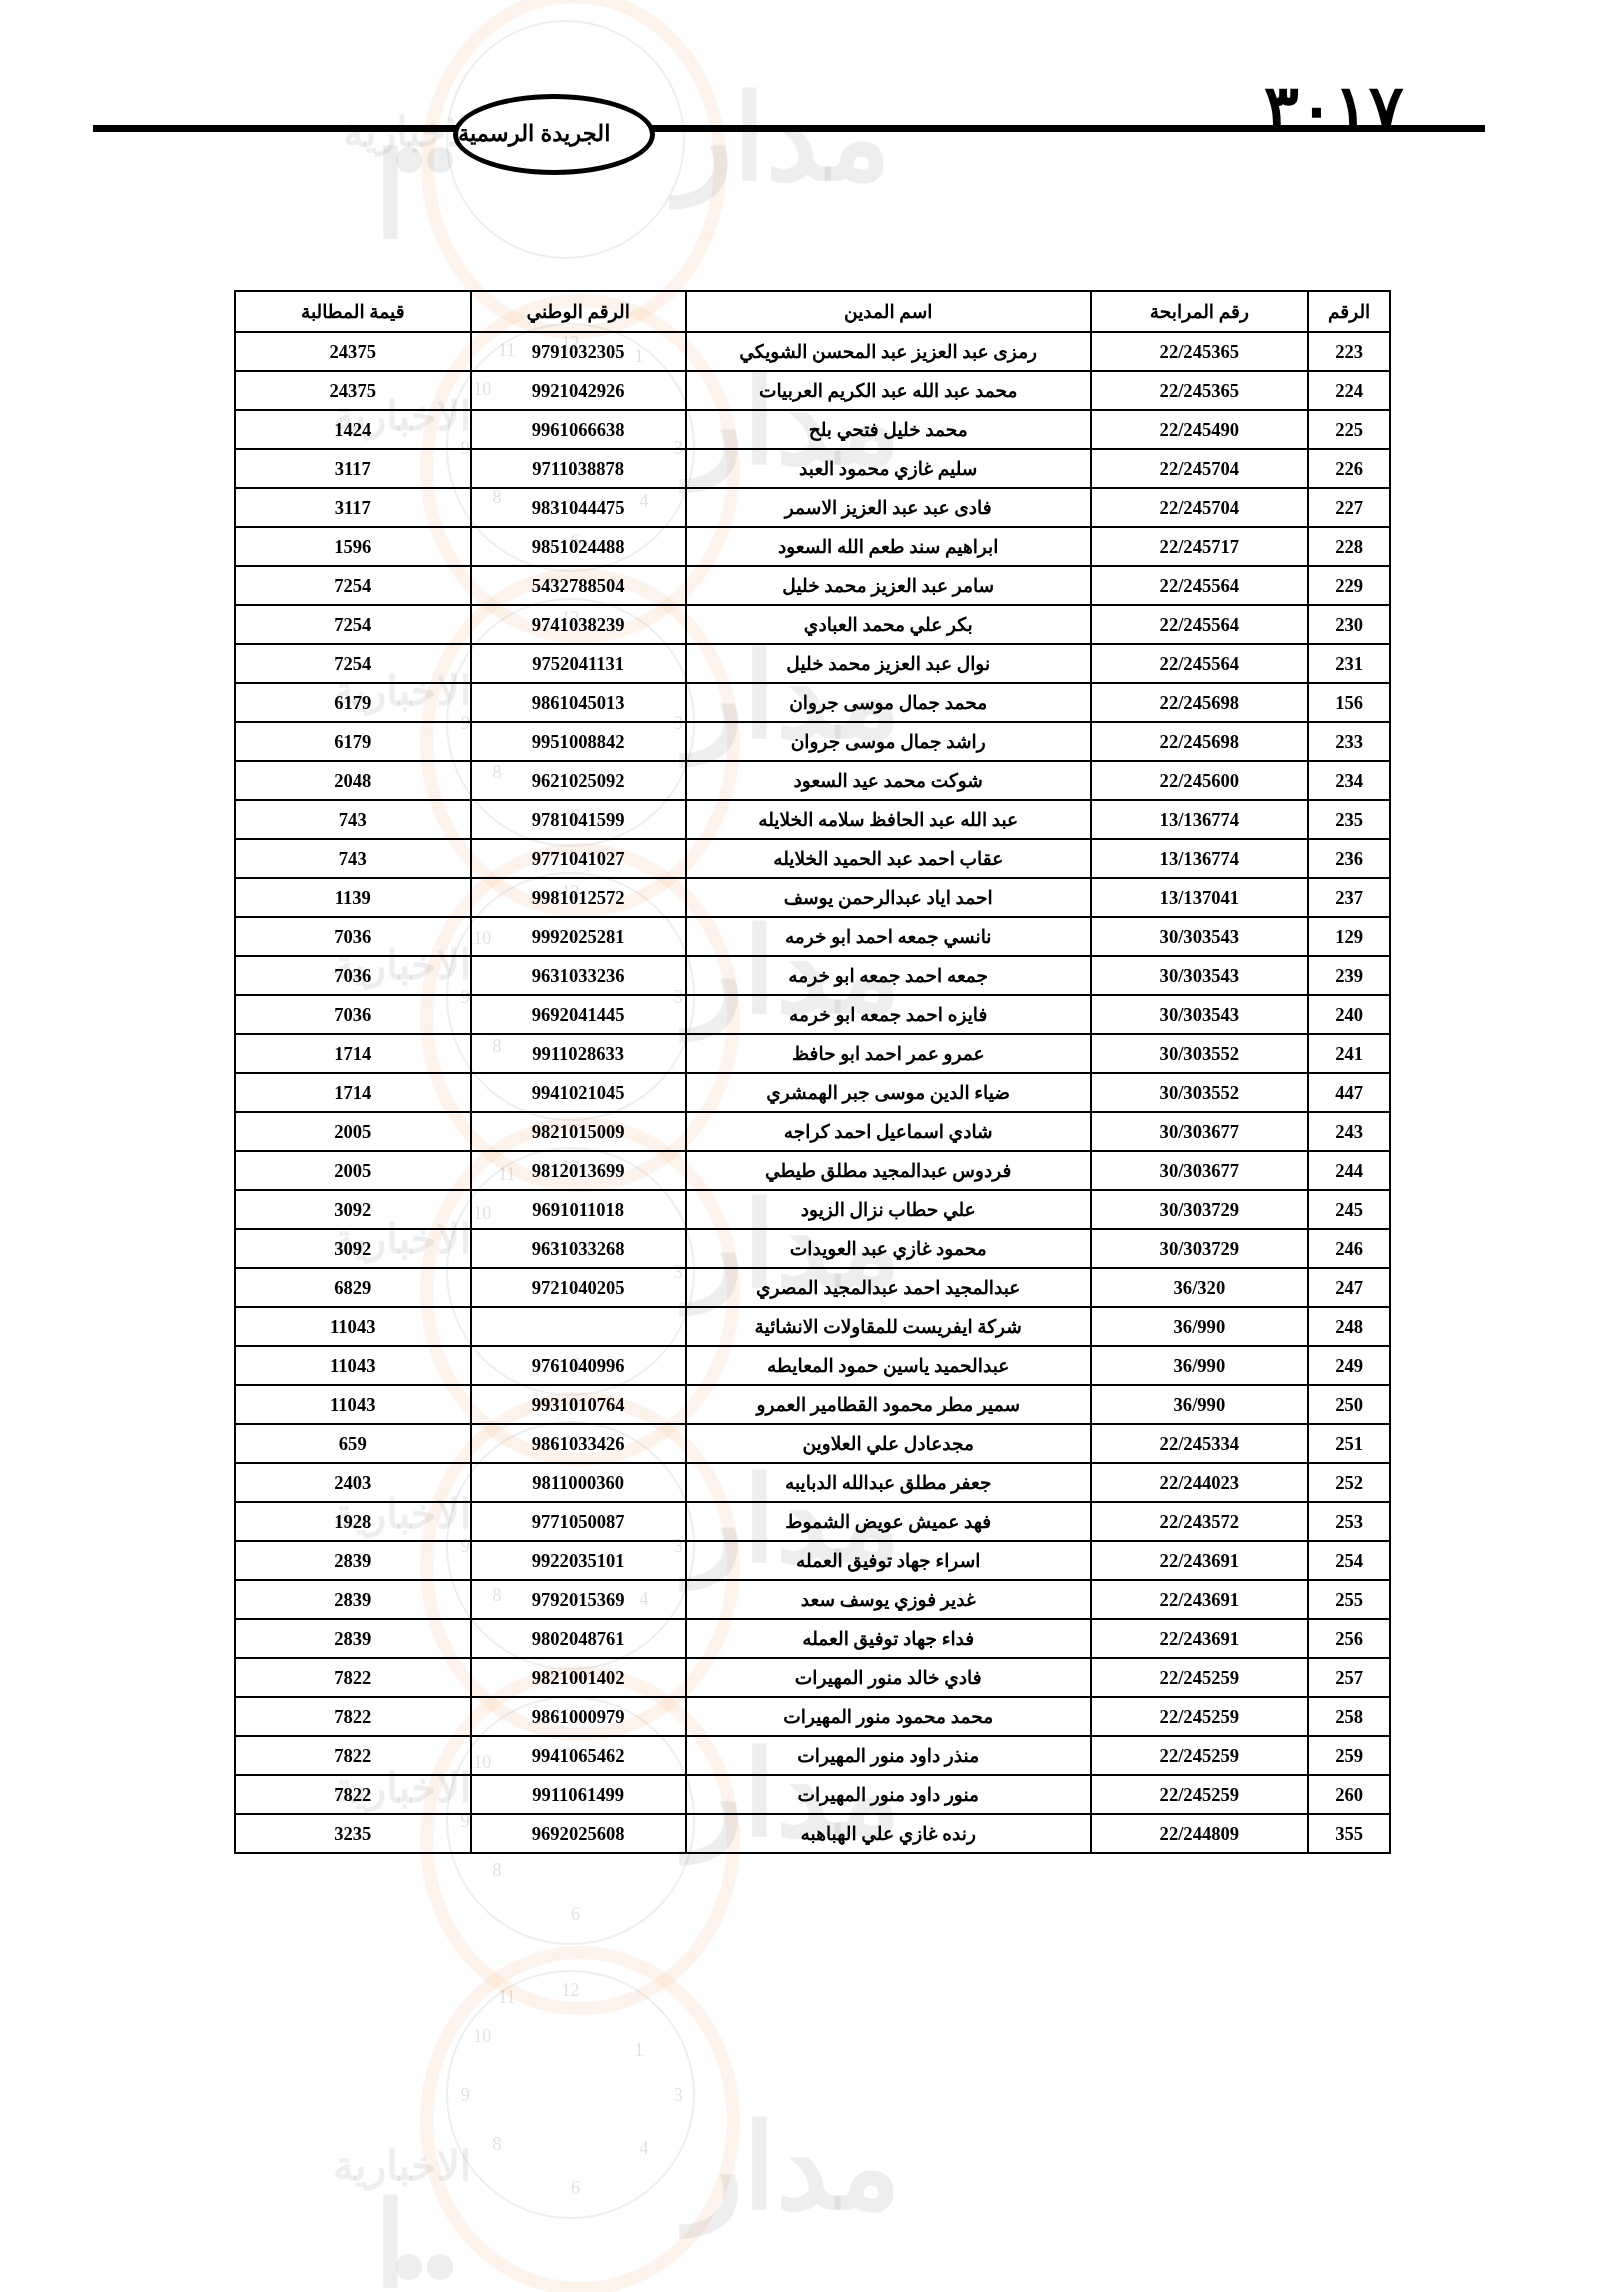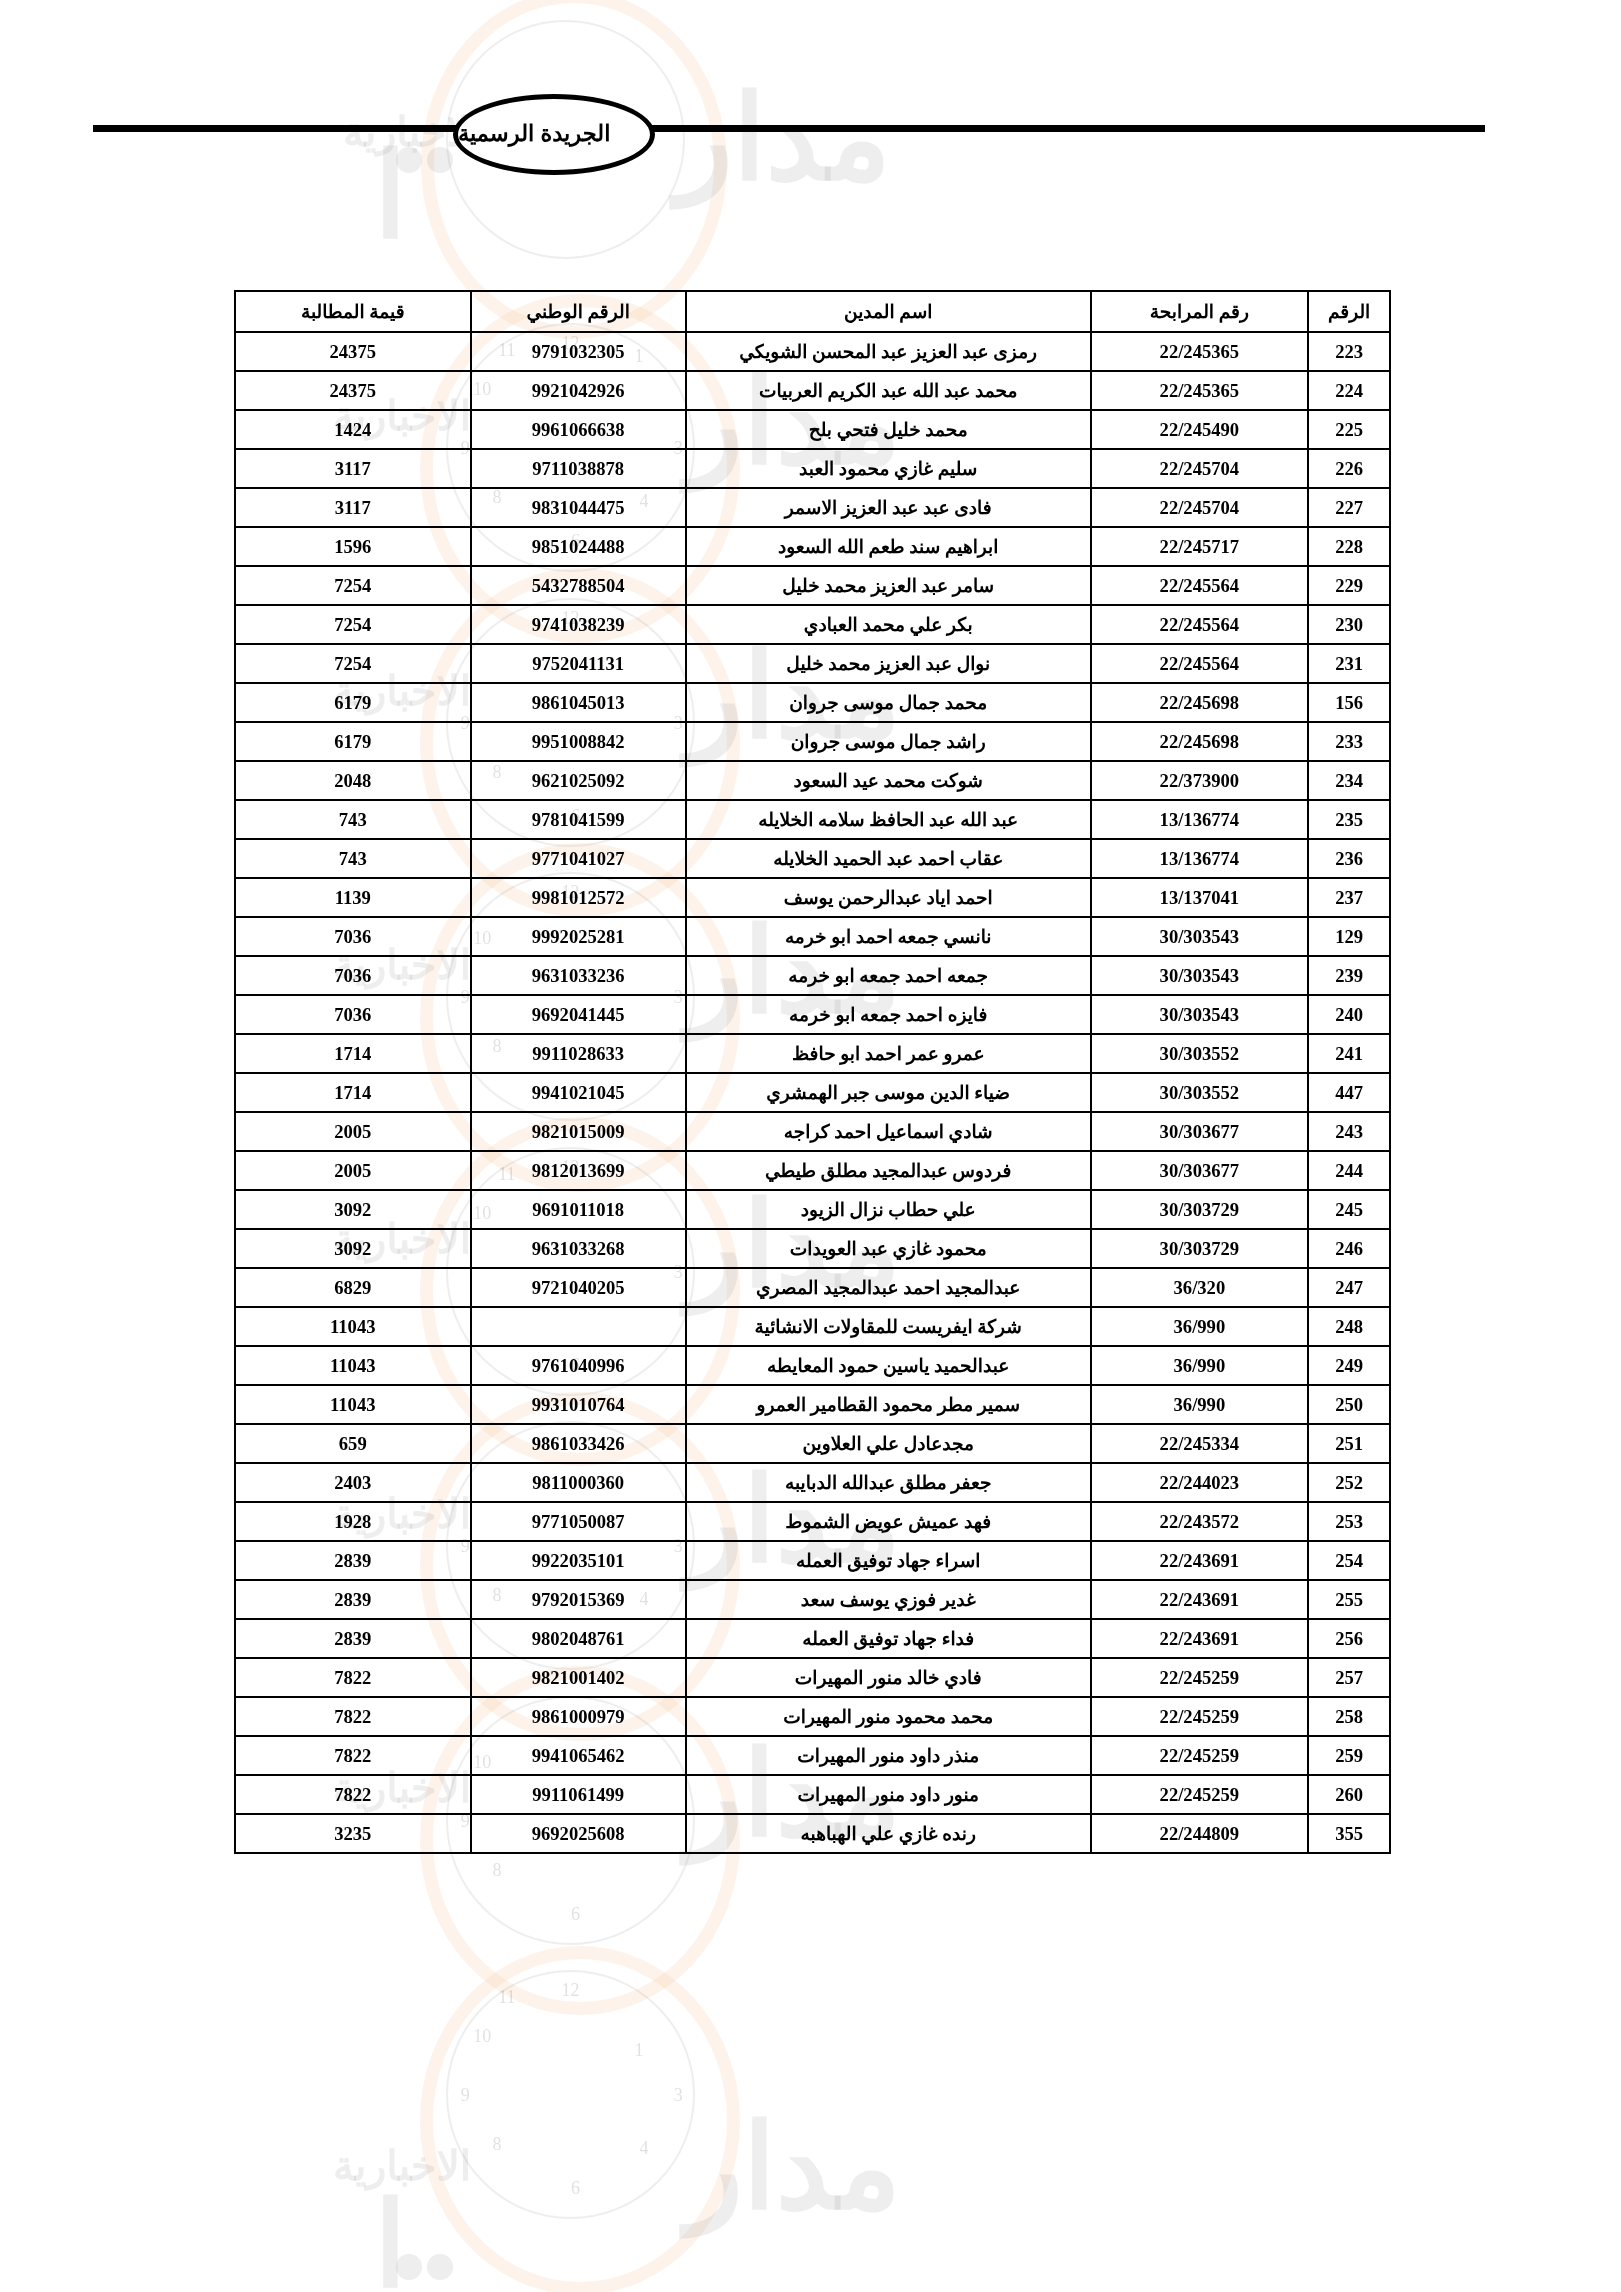--- a/index.html
+++ b/index.html
@@ -266,20 +266,21 @@
   <div class="wm-text wm-big" style="top:2176px; left:374px;">ا</div>
   <div class="wm-dots" style="top:2254px; left:396px;"></div>
   <div class="wm-dots" style="top:2254px; left:427px;"></div>
 </div>
 
 <div class="page-header">
   <div class="header-rule"></div>
   <div class="gazette-oval">
     <span>الجريدة الرسمية</span>
   </div>
+  <div class="page-number">٣٠١٧</div>
 </div>
 
 <div class="table-wrap">
   <table class="gazette">
     <colgroup>
       <col class="c-num">
       <col class="c-mur">
       <col class="c-name">
       <col class="c-nat">
       <col class="c-amount">
@@ -366,21 +367,21 @@
         </tr>
         <tr>
           <td class="cell-num">233</td>
           <td class="cell-mur">22/245698</td>
           <td class="cell-name">راشد جمال موسى جروان</td>
           <td class="cell-nat">9951008842</td>
           <td class="cell-amount">6179</td>
         </tr>
         <tr>
           <td class="cell-num">234</td>
-          <td class="cell-mur">22/373900</td>
+          <td class="cell-mur">22/245600</td>
           <td class="cell-name">شوكت محمد عيد السعود</td>
           <td class="cell-nat">9621025092</td>
           <td class="cell-amount">2048</td>
         </tr>
         <tr>
           <td class="cell-num">235</td>
           <td class="cell-mur">13/136774</td>
           <td class="cell-name">عبد الله عبد الحافظ سلامه الخلايله</td>
           <td class="cell-nat">9781041599</td>
           <td class="cell-amount">743</td>

